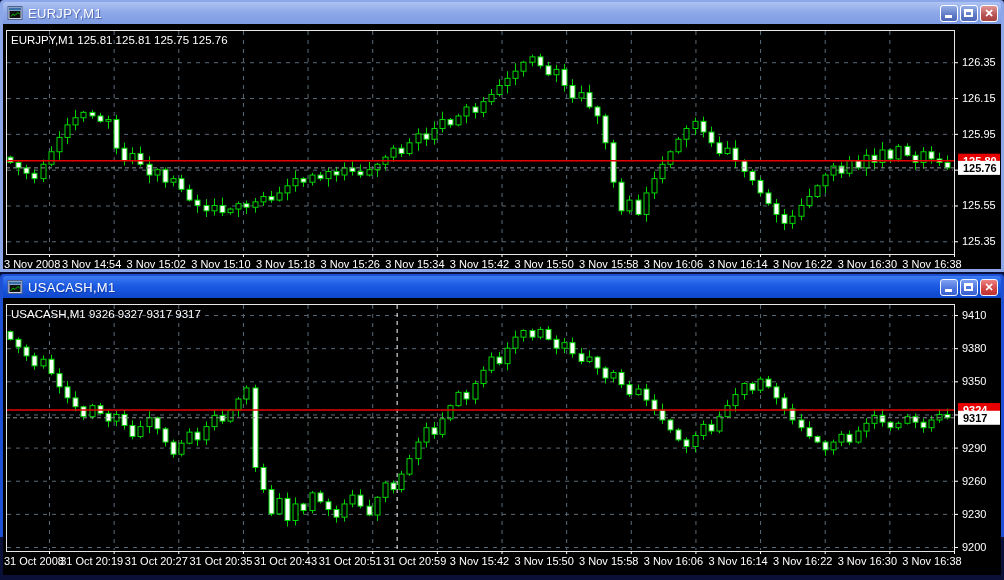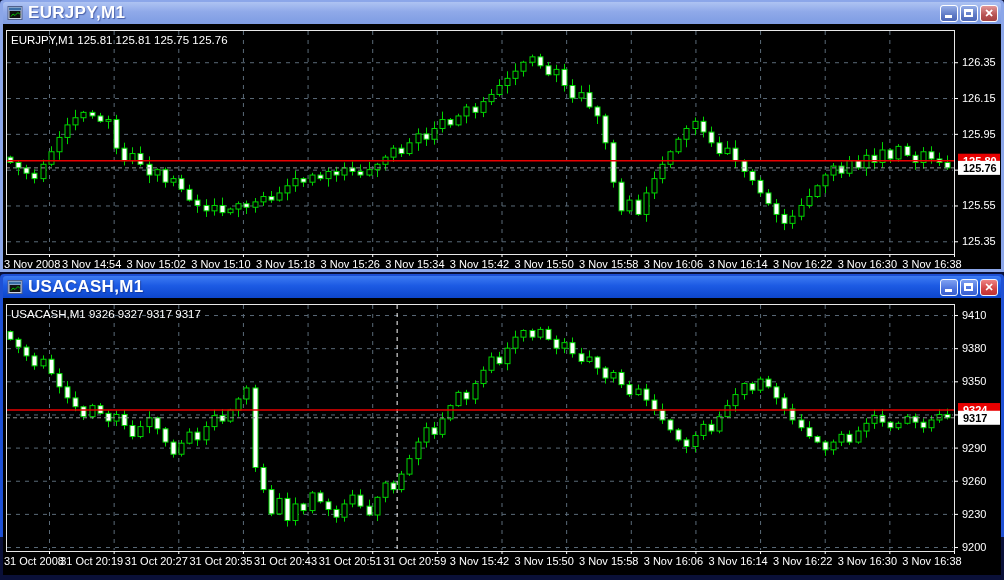--- a/index.html
+++ b/index.html
@@ -5,21 +5,21 @@
   html,body{margin:0;padding:0;}
   body{font-family:"Liberation Sans",sans-serif;background:#0a1038;}
   .screen{position:relative;width:1004px;height:580px;overflow:hidden;background:#0a1038;}
   .win{position:absolute;left:0;width:1004px;box-sizing:border-box;border-radius:4px 4px 0 0;}
   .win-top{top:0;height:272px;background:#8ba6e9;padding:2px 3px 3px 3px;}
   .win-bottom{top:274px;height:263px;background:#1e50d4;padding:2px 3px 5px 3px;}
   .titlebar{height:22px;display:flex;align-items:center;padding:0 3px 0 4px;border-radius:3px 3px 0 0;}
   .win-top .titlebar{background:linear-gradient(180deg,#aec3f2 0%,#8fa9e9 45%,#7e9ce3 100%);}
   .win-bottom .titlebar{background:linear-gradient(180deg,#3d7bf2 0%,#1c5ae3 45%,#0d46cc 100%);}
   .ticon{width:16px;height:16px;margin-right:5px;flex:0 0 auto;}
-  .ttext{color:#fff;font-weight:bold;font-size:17px;letter-spacing:.3px;text-shadow:1px 1px 1px rgba(20,40,120,.55);flex:1 1 auto;white-space:nowrap;}
+  .ttext{color:#fff;font-weight:normal;font-size:13px;letter-spacing:.3px;text-shadow:1px 1px 1px rgba(20,40,120,.55);flex:1 1 auto;white-space:nowrap;}
   .wbtns{display:flex;gap:2px;}
   .wbtn{position:relative;width:18px;height:17px;border:1px solid #f2f6ff;border-radius:3px;box-sizing:border-box;cursor:pointer;}
   .bmin,.bmax{background:linear-gradient(180deg,#7fa1f2 0%,#4a71dd 60%,#3a5fd0 100%);}
   .bclose{background:linear-gradient(180deg,#ee8484 0%,#d14343 60%,#c03232 100%);}
   .win-top .wbtn{filter:saturate(.65) brightness(1.08);}
   .bmin::after{content:'';position:absolute;left:4px;bottom:3px;width:7px;height:3px;background:#fff;}
   .bmax::after{content:'';position:absolute;left:3px;top:3px;width:9px;height:8px;box-sizing:border-box;border:2px solid #fff;border-top-width:3px;}
   .bclose::after{content:'\2715';position:absolute;left:0;top:0;width:16px;height:15px;color:#fff;font-weight:bold;font-size:11px;line-height:15px;text-align:center;}
   .chart{background:#000;overflow:hidden;}
   .win-top .chart{height:245px;}

